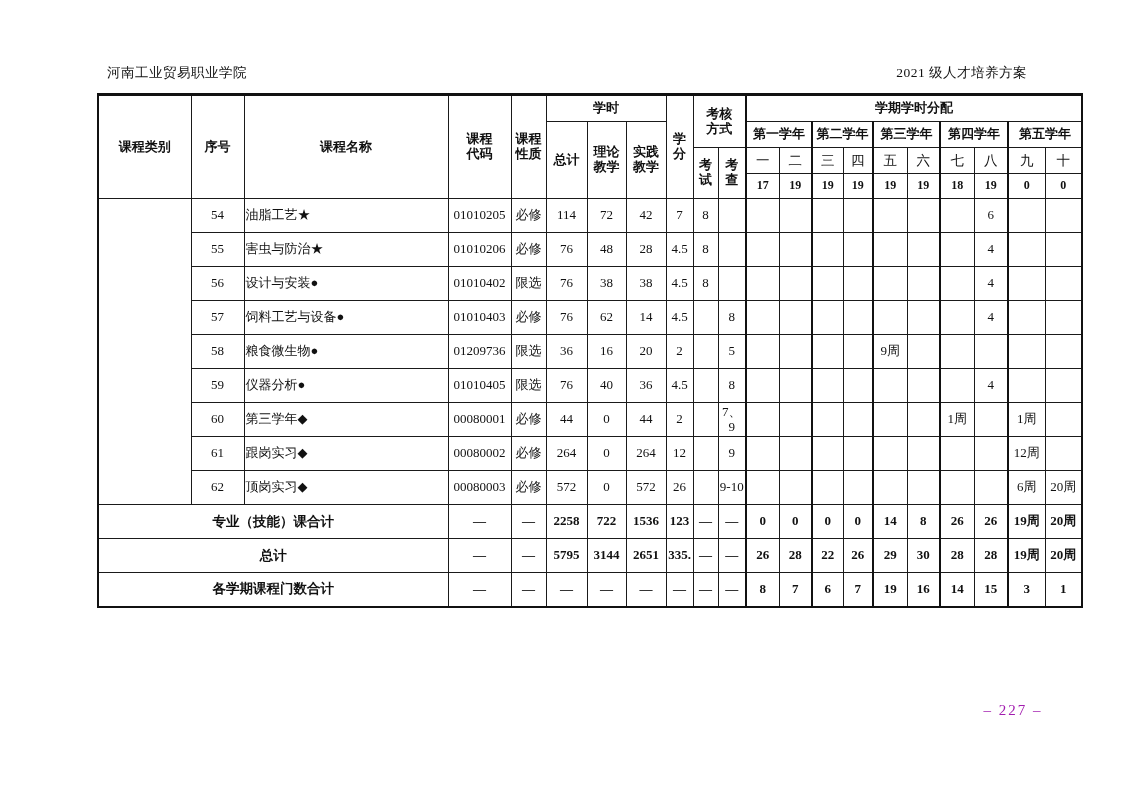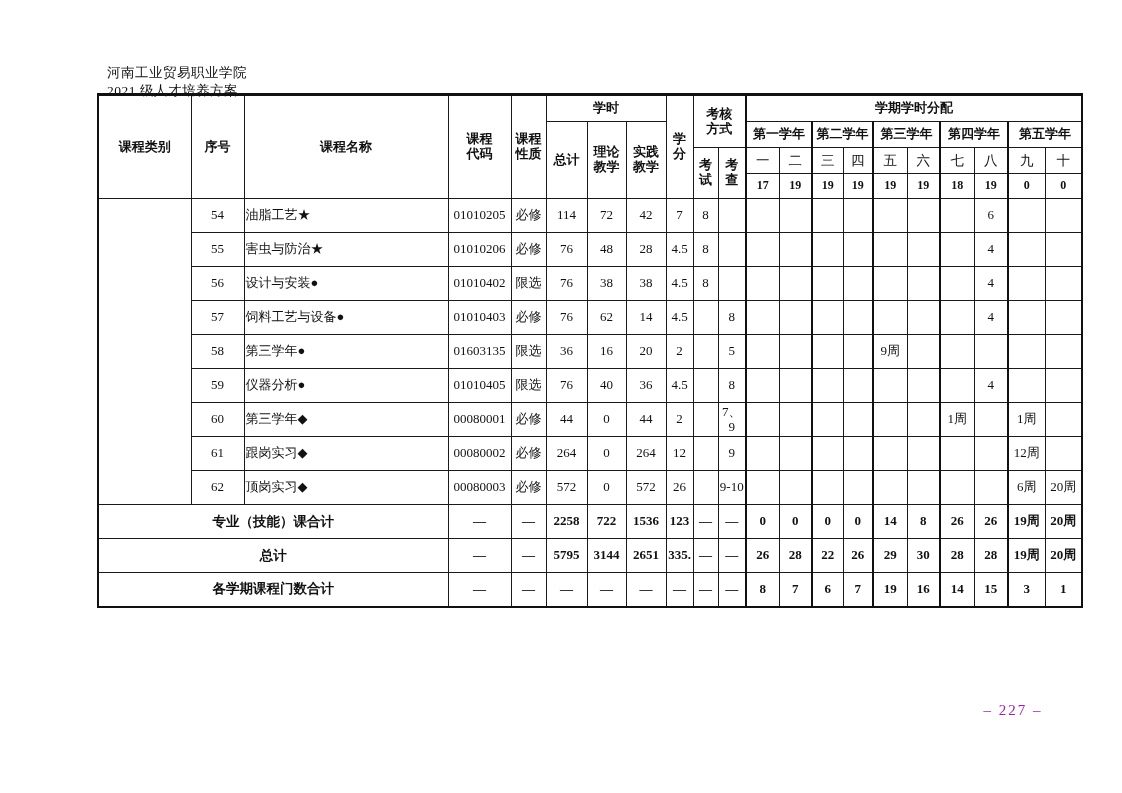--- a/index.html
+++ b/index.html
@@ -7,21 +7,21 @@
     width:1122px;height:793px;overflow:hidden;
     font-family:"Liberation Serif","DejaVu Serif",serif;
     color:#111;
   }
   .page{position:relative;width:1122px;height:793px;background:#fff;}
 
   .page-header{
     position:absolute;left:97px;top:64px;width:984px;
     display:flex;justify-content:space-between;
     font-size:13.5px;letter-spacing:.5px;
-    box-sizing:border-box;padding:0 54px 0 10px;flex-direction:column;
+    box-sizing:border-box;padding:0 54px 0 10px;
   }
 
   table.curriculum{
     position:absolute;left:97px;top:93px;width:984px;
     border-collapse:collapse;table-layout:fixed;
     border:2px solid #111;border-top:3px solid #111;border-bottom:2.5px solid #111;
   }
   .curriculum th,.curriculum td{
     border:1px solid #1a1a1a;
     text-align:center;vertical-align:middle;
@@ -220,22 +220,22 @@
           <td></td>
           <td class="grp"></td>
           <td></td>
           <td class="grp"></td>
           <td>4</td>
           <td class="grp"></td>
           <td></td>
         </tr>
         <tr>
           <td>58</td>
-          <td class="name">第三学年●</td>
-          <td>01603135</td>
+          <td class="name">粮食微生物●</td>
+          <td>01209736</td>
           <td>限选</td>
           <td>36</td>
           <td>16</td>
           <td>20</td>
           <td>2</td>
           <td></td>
           <td class="wrapnum">5</td>
           <td class="grp"></td>
           <td></td>
           <td class="grp"></td>

